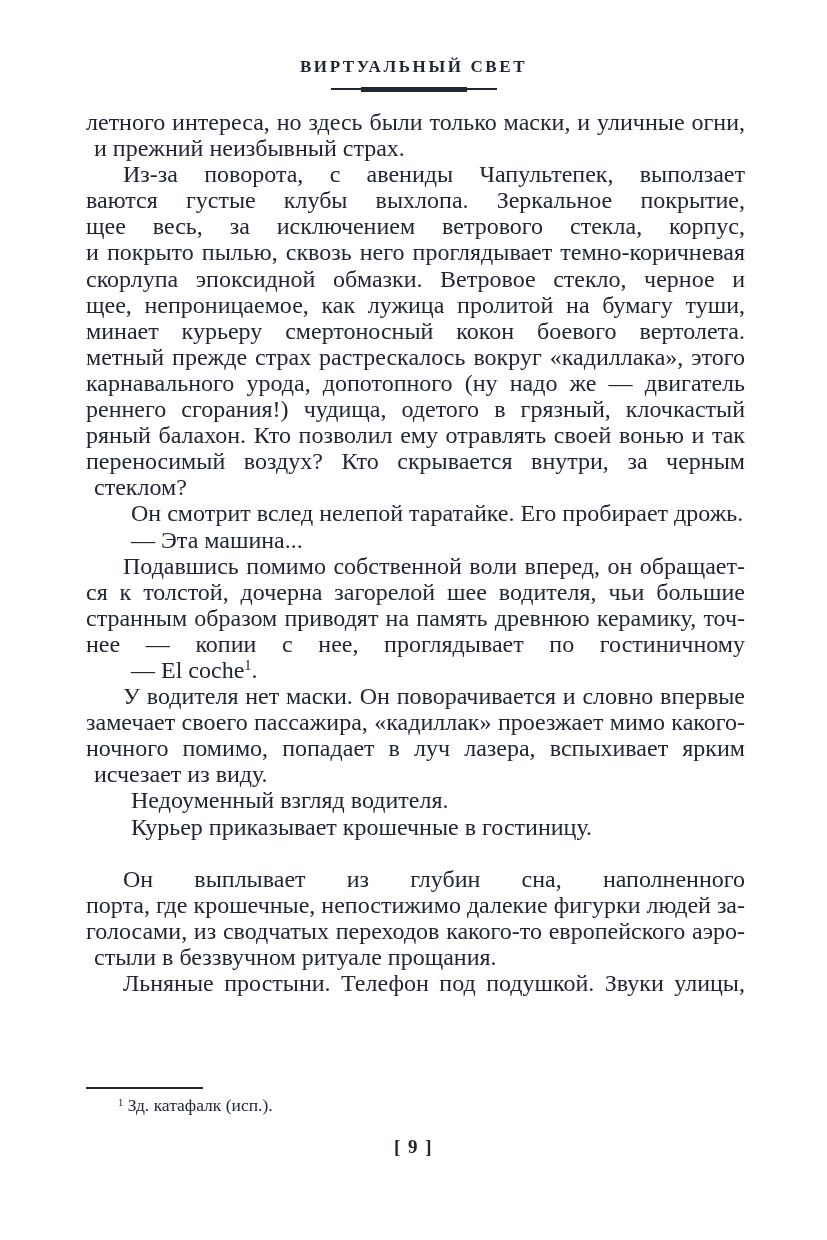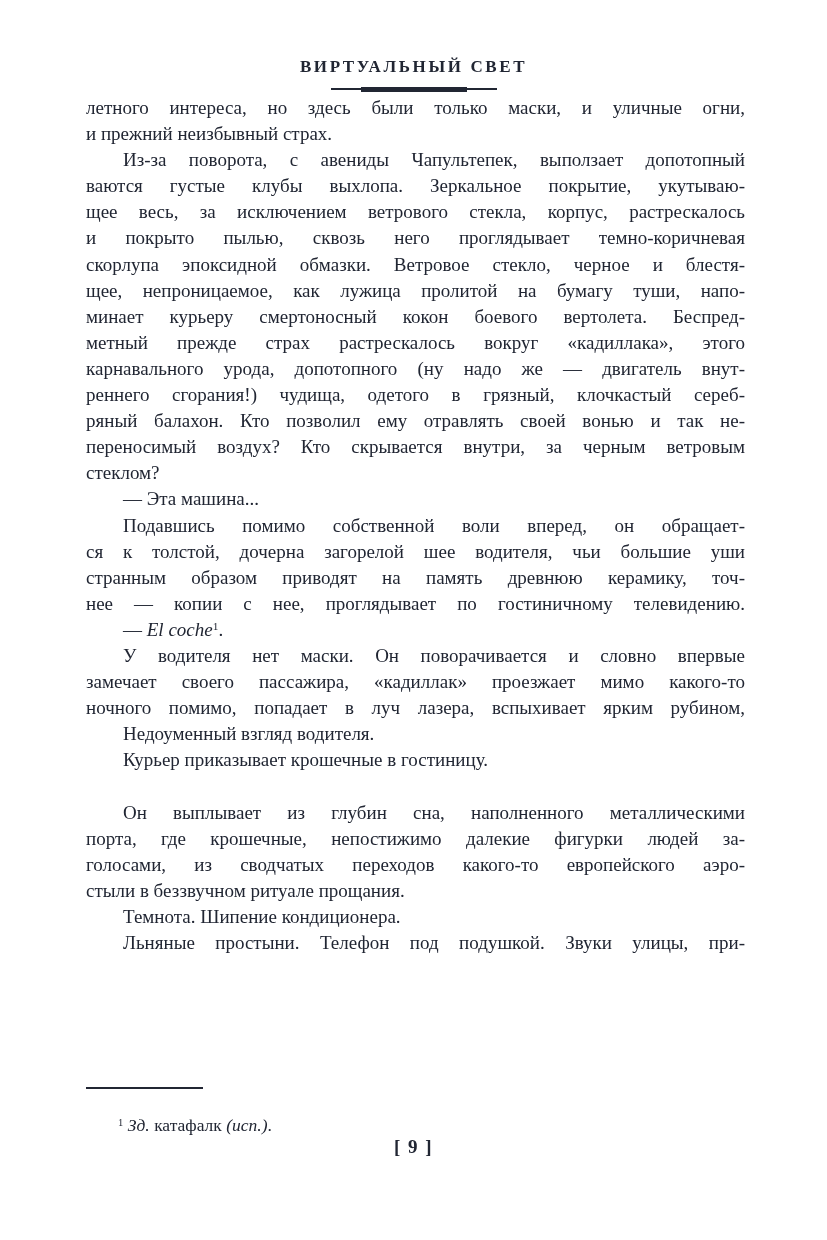--- a/index.html
+++ b/index.html
@@ -38,37 +38,37 @@
   }
   .head-rule .thick {
     position: absolute;
     top: 0.5px; left: 30px; right: 30px;
     height: 5px;
     background: var(--ink, #212633);
   }
   .text-block {
     position: absolute;
     left: 86px;
-    top: 95px;
+    top: 109px;
     width: 659px;
-    font-size: 19px;
+    font-size: 24px;
     line-height: 26.1px;
   }
   .para { margin: 0; }
   .para.gap-before { margin-top: 26.1px; }
   .line {
     text-align: justify;
     text-align-last: justify;
     white-space: normal;
     height: 26.1px;
     overflow: hidden;
   }
-  .line.last { text-align-last: left; }
+  .line.last { text-align-last: left; margin-left: 8px; }
   .line.indent { text-indent: 37px; }
-  .italic { font-style: italic; }
+  .italic { }
   .sup {
     font-size: 60%;
     position: relative;
     top: -0.52em;
     letter-spacing: 0;
   }
   .footnote-rule {
     position: absolute;
     left: 86px;
     top: 1087px;
@@ -77,21 +77,21 @@
     background: var(--ink, #212633);
   }
   .footnote {
     position: absolute;
     left: 86px;
     top: 1094px;
     width: 659px;
     font-size: 17.5px;
     line-height: 23px;
   }
-  .footnote .fn-line { text-indent: 32px; margin-top: 20px; }
+  .footnote .fn-line { text-indent: 32px; }
   .page-number {
     position: absolute;
     top: 1136px; left: 0; right: 0;
     text-align: center;
     font-size: 19px;
     font-weight: bold;
     letter-spacing: 1.5px;
     white-space: pre;
   }
 </style>
@@ -121,50 +121,51 @@
         <div class="line">щее, непроницаемое, как лужица пролитой на бумагу туши, напо-</div>
         <div class="line">минает курьеру смертоносный кокон боевого вертолета. Беспред-</div>
         <div class="line">метный прежде страх растрескалось вокруг «кадиллака», этого</div>
         <div class="line">карнавального урода, допотопного (ну надо же — двигатель внут-</div>
         <div class="line">реннего сгорания!) чудища, одетого в грязный, клочкастый сереб-</div>
         <div class="line">ряный балахон. Кто позволил ему отравлять своей вонью и так не-</div>
         <div class="line">переносимый воздух? Кто скрывается внутри, за черным ветровым</div>
         <div class="line last">стеклом?</div>
       </div>
       <div class="para">
+        <div class="line indent last">Он смотрит вслед нелепой таратайке. Его пробирает дрожь.</div>
+      </div>
+      <div class="para">
         <div class="line indent last">— Эта машина...</div>
       </div>
       <div class="para">
         <div class="line indent">Подавшись помимо собственной воли вперед, он обращает-</div>
         <div class="line">ся к толстой, дочерна загорелой шее водителя, чьи большие уши</div>
         <div class="line">странным образом приводят на память древнюю керамику, точ-</div>
         <div class="line">нее — копии с нее, проглядывает по гостиничному телевидению.</div>
       </div>
       <div class="para">
         <div class="line indent last"><span>— </span><span class="italic">El coche</span><span class="sup">1</span><span>.</span></div>
       </div>
       <div class="para">
         <div class="line indent">У водителя нет маски. Он поворачивается и словно впервые</div>
         <div class="line">замечает своего пассажира, «кадиллак» проезжает мимо какого-то</div>
         <div class="line">ночного помимо, попадает в луч лазера, вспыхивает ярким рубином,</div>
+        <div class="line last">исчезает из виду.</div>
       </div>
       <div class="para">
         <div class="line indent last">Недоуменный взгляд водителя.</div>
       </div>
       <div class="para">
         <div class="line indent last">Курьер приказывает крошечные в гостиницу.</div>
       </div>
       <div class="para gap-before">
         <div class="line indent">Он выплывает из глубин сна, наполненного металлическими</div>
         <div class="line">порта, где крошечные, непостижимо далекие фигурки людей за-</div>
         <div class="line">голосами, из сводчатых переходов какого-то европейского аэро-</div>
         <div class="line last">стыли в беззвучном ритуале прощания.</div>
-      </div>
-      <div class="para">
-        <div class="line indent last">Темнота. Шипение кондиционера.</div>
       </div>
       <div class="para">
         <div class="line indent">Льняные простыни. Телефон под подушкой. Звуки улицы, при-</div>
       </div>
     </div>
 
   <div class="footnote-rule"></div>
 
   <div class="footnote">
     <div class="fn-line"><span class="sup">1</span><span> </span><span class="italic">Зд.</span><span> катафалк </span><span class="italic">(исп.)</span><span>.</span></div>

